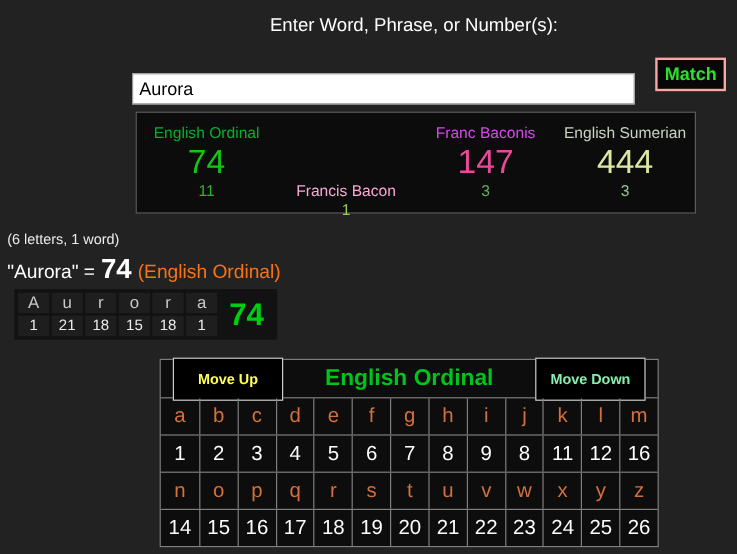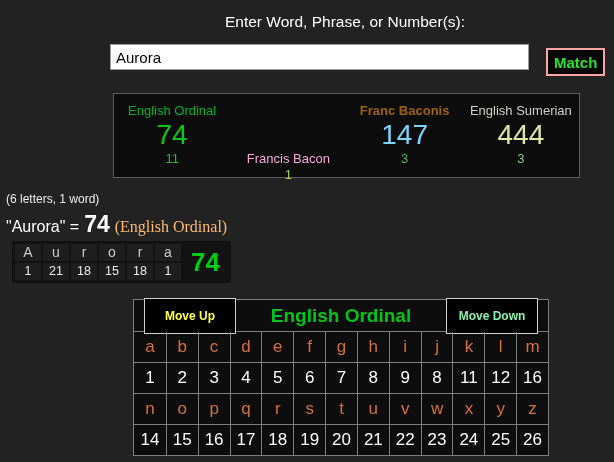--- a/index.html
+++ b/index.html
@@ -8,21 +8,21 @@
     background:#222222;
     font-family:"Liberation Sans", sans-serif;
   }
   
   .page-title{
     position:absolute;top:13px;left:100px;width:490px;
     text-align:center;color:#ffffff;font-weight:normal;font-size:15.5px;
   }
   
   .phrase-input{
-    position:absolute;top:44px;left:110px;width:419px;height:26px;
+    position:absolute;top:61px;left:110px;width:419px;height:26px;
     box-sizing:border-box;border:1px solid #9a9a9a;background:#ffffff;
     color:#000000;font-size:15px;padding:2px 5px;
     font-family:"Liberation Sans", sans-serif;
   }
   .match-button{
     position:absolute;top:48px;left:546px;height:28px;min-width:56px;
     box-sizing:border-box;background:#070707;border:2px solid #fca5a5;
     font-weight:bold;font-size:15px;padding:2px 6px;cursor:pointer;
     font-family:"Liberation Sans", sans-serif;
   }
@@ -93,37 +93,37 @@
   <div class="cipher-card">
     <div class="cipher-label" style="color: rgb(0, 179, 42);">English Ordinal</div>
     <div class="cipher-value" style="color: rgb(20, 198, 20);">74</div>
     <div class="cipher-sub" style="color: rgb(46, 181, 46);">11</div>
   </div>
   <div class="cipher-card">
     <div class="cipher-label" style="color: #f9a8d4; margin-top: 48px;">Francis Bacon</div>
     <div class="cipher-sub" style="color: rgb(155, 207, 82);">1</div>
   </div>
   <div class="cipher-card">
-    <div class="cipher-label" style="color: #a16207; font-weight: bold;">Franc Baconis</div>
-    <div class="cipher-value" style="color: #7dd3fc;">147</div>
+    <div class="cipher-label" style="color: #d946ef;">Franc Baconis</div>
+    <div class="cipher-value" style="color: #ec4899;">147</div>
     <div class="cipher-sub" style="color: rgb(95, 174, 95);">3</div>
   </div>
   <div class="cipher-card">
     <div class="cipher-label" style="color: rgb(201, 210, 195);">English Sumerian</div>
     <div class="cipher-value" style="color: rgb(221, 232, 163);">444</div>
     <div class="cipher-sub" style="color: rgb(142, 200, 137);">3</div>
   </div>
 </div>
 
 <div class="meta-line">(6 letters, 1 word)</div>
 
 <div class="result-line">
   <span>"Aurora" =</span>
   <span class="result-value">74</span>
-  <span style="color: #fdba74; font-family: Liberation Serif, serif;">(English Ordinal)</span>
+  <span style="color: #f97316;">(English Ordinal)</span>
 </div>
 
 <div class="breakdown">
   <div class="bd-rows">
     <div class="bd-row">
         <div class="bd-cell bd-letter">A</div>
         <div class="bd-cell bd-letter">u</div>
         <div class="bd-cell bd-letter">r</div>
         <div class="bd-cell bd-letter">o</div>
         <div class="bd-cell bd-letter">r</div>

